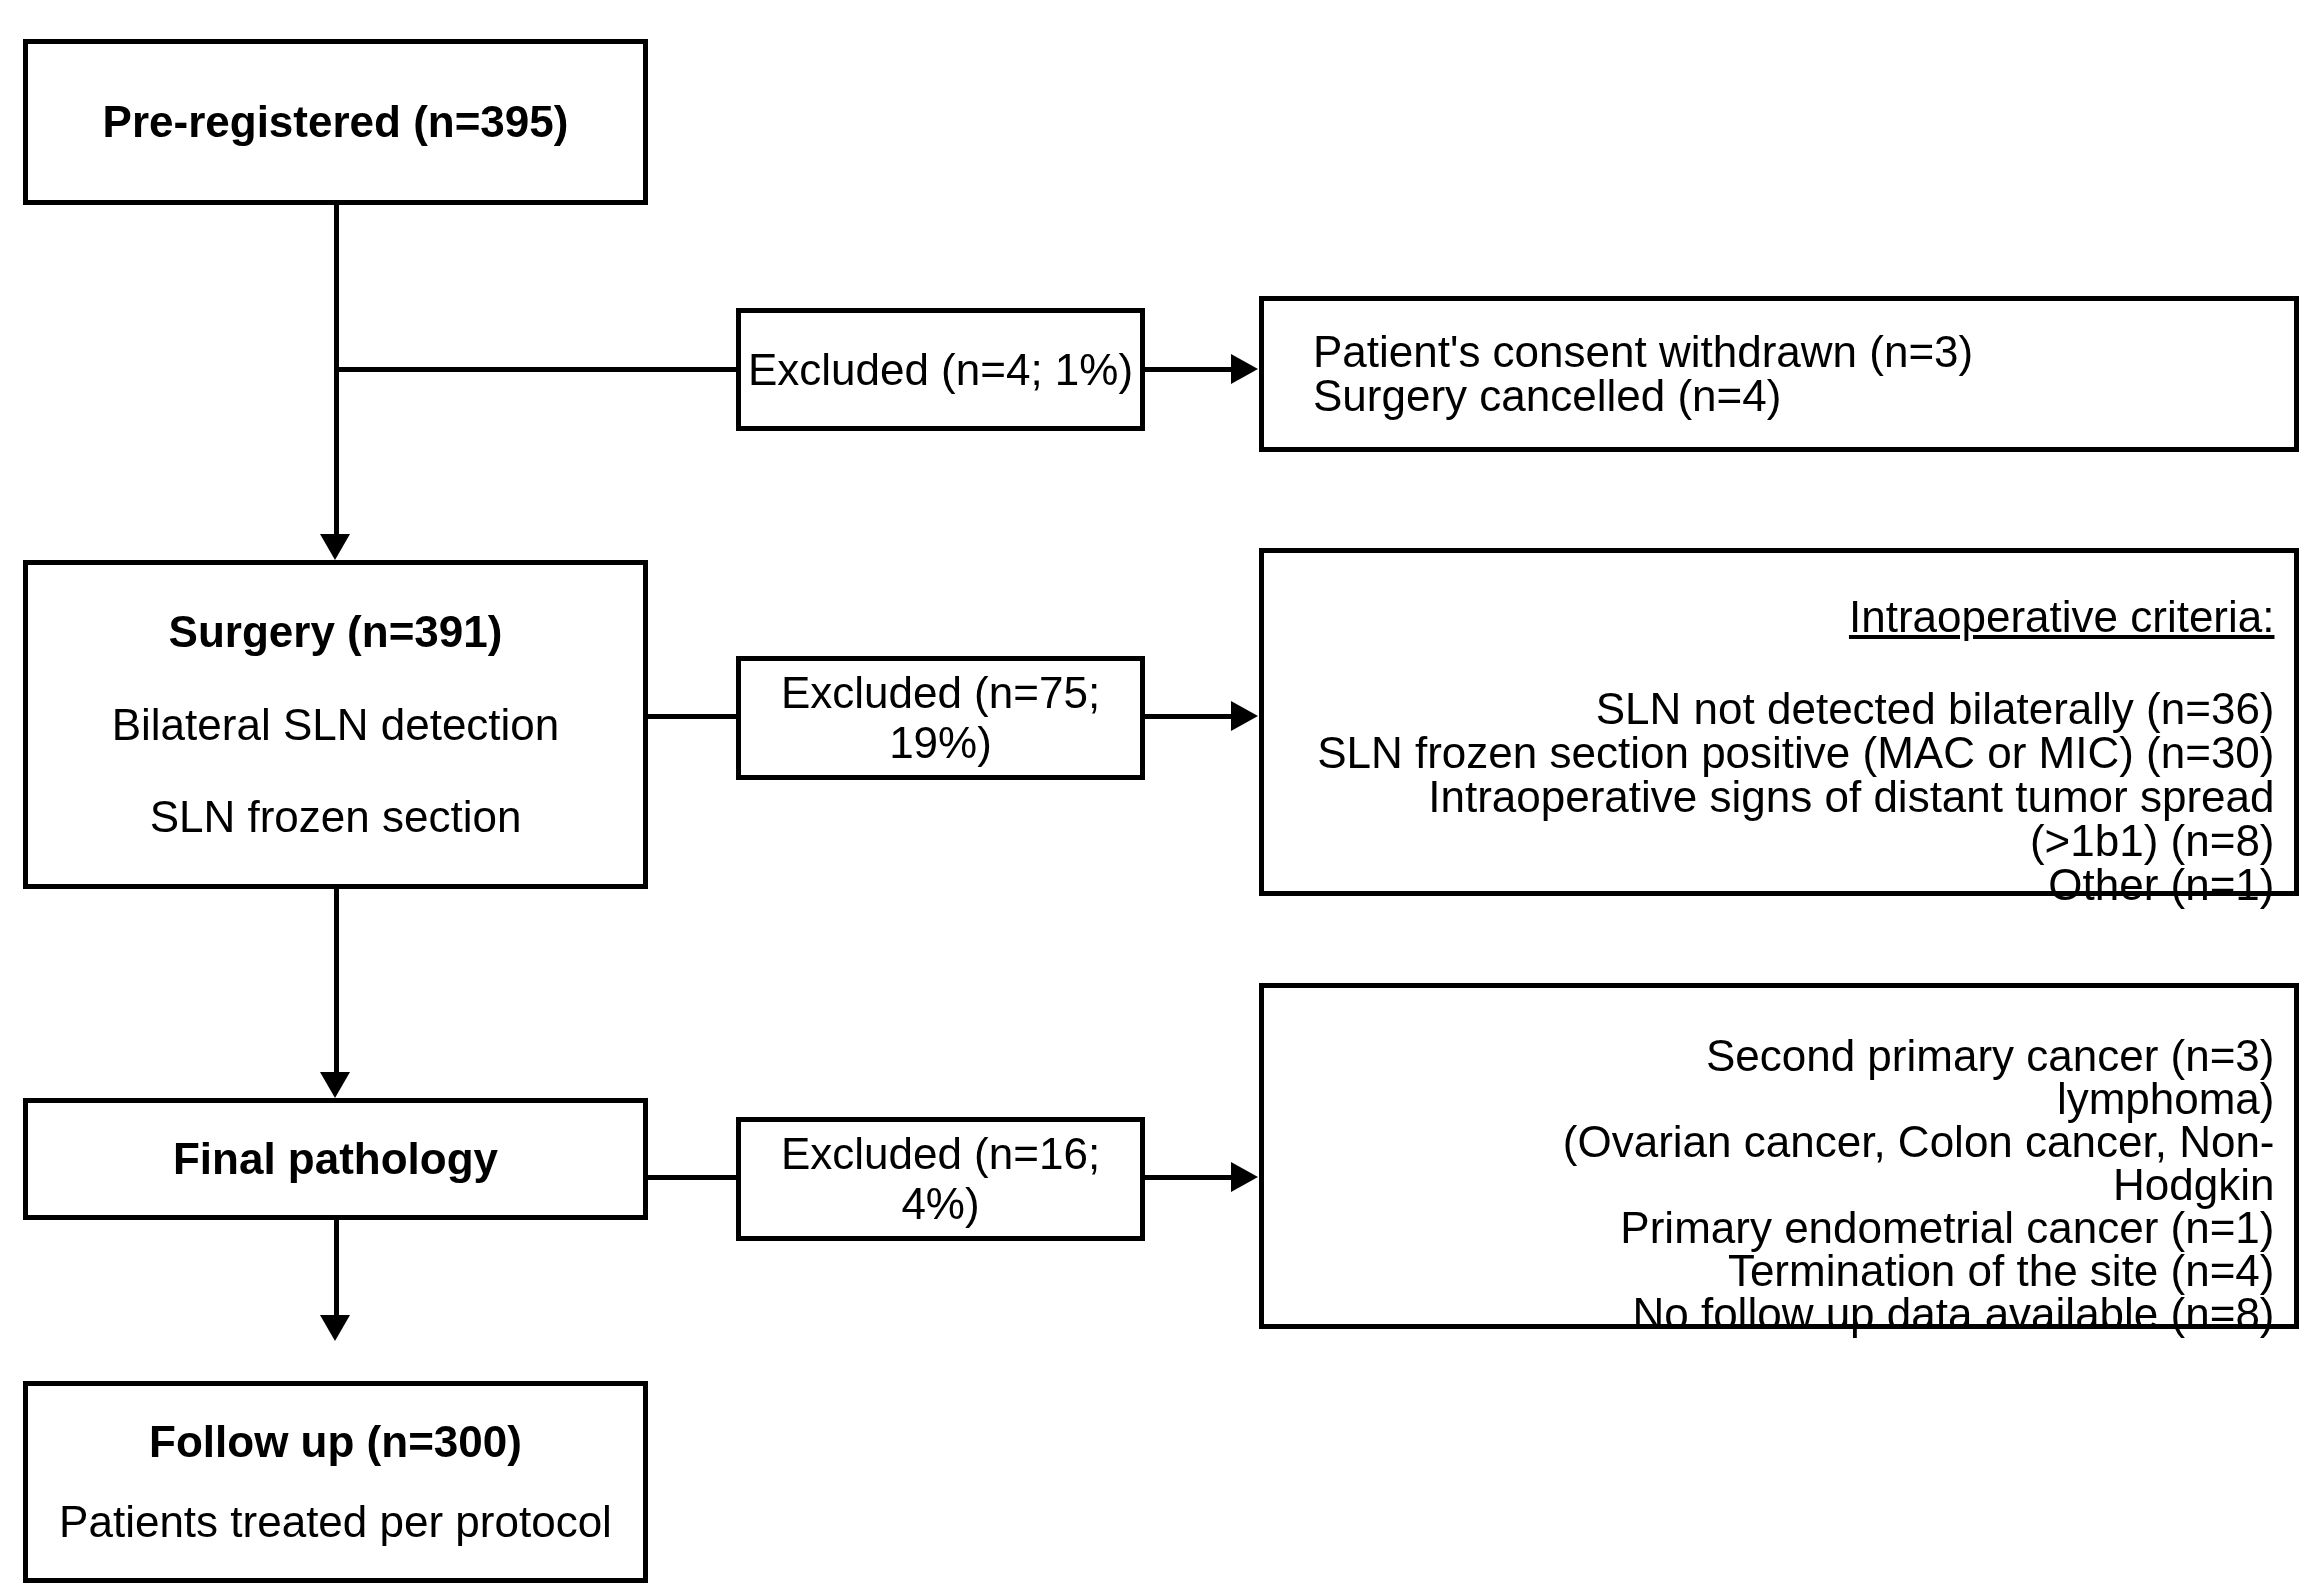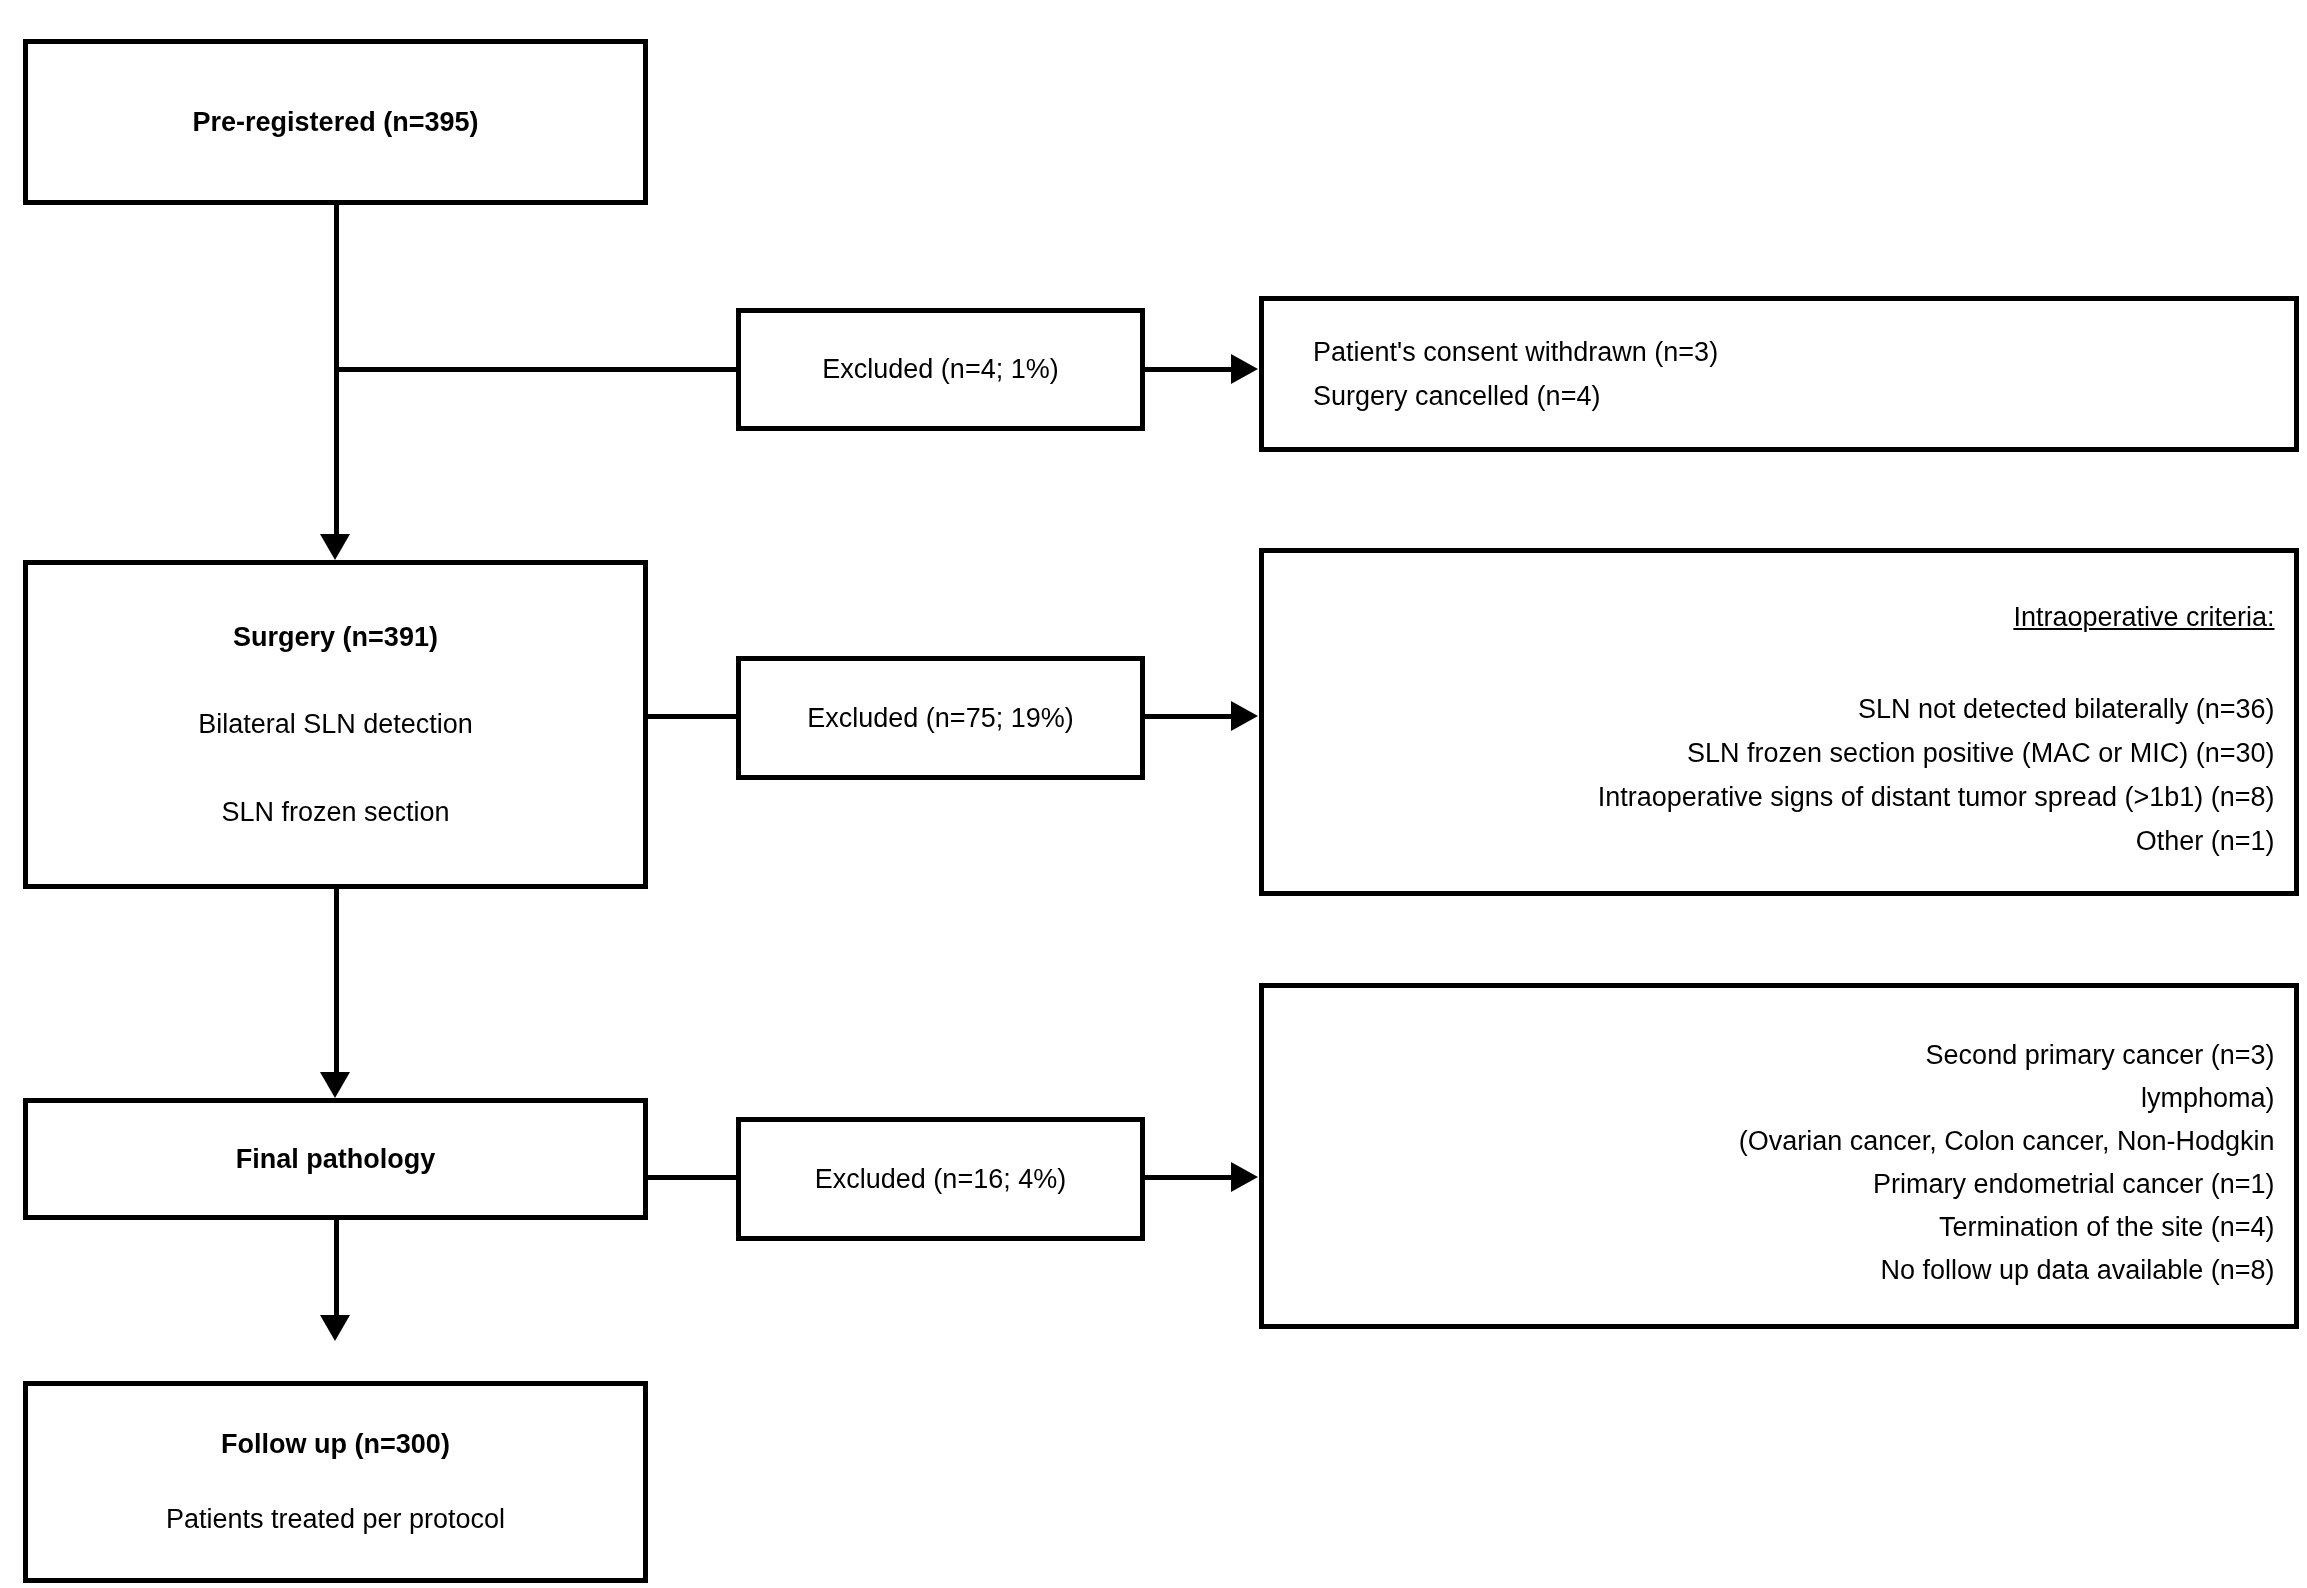--- a/index.html
+++ b/index.html
@@ -8,21 +8,21 @@
     background: #ffffff;
   }
   * { box-sizing: border-box; }
 
   .canvas {
     position: relative;
     width: 2307px;
     height: 1588px;
     background: #ffffff;
     font-family: "Liberation Sans", sans-serif;
-    font-size: 27px;
+    font-size: 44px;
     color: #000000;
     overflow: hidden;
   }
 
   
   .box {
     position: absolute;
     border: 5.2px solid #000000;
     background: #ffffff;
     text-align: right;

